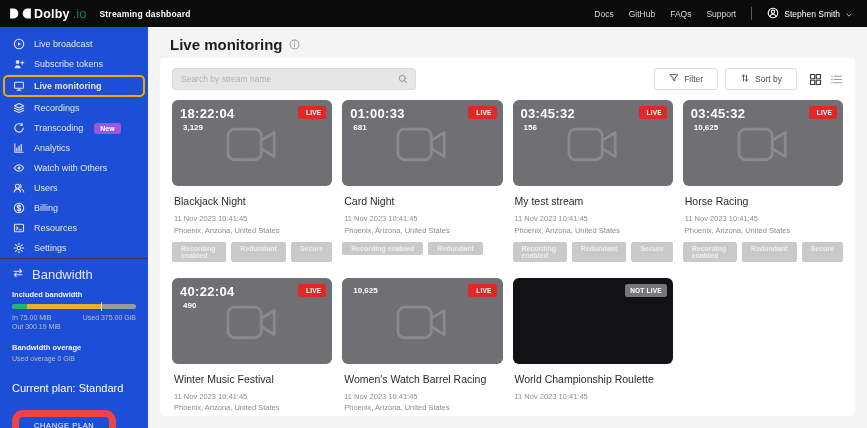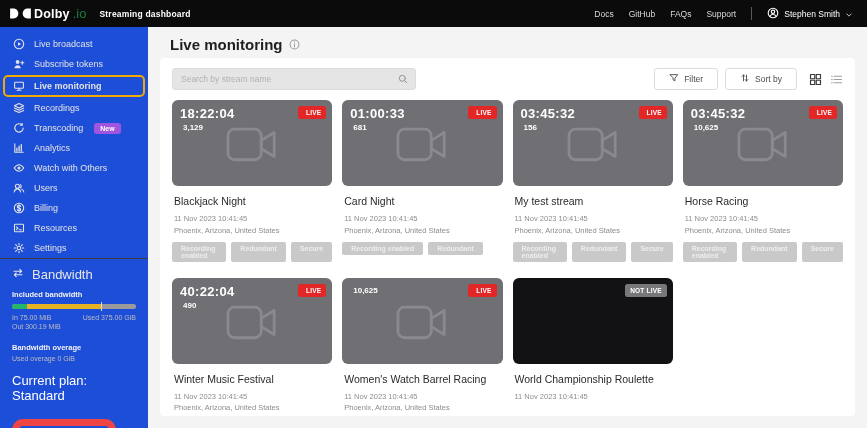--- a/index.html
+++ b/index.html
@@ -39,21 +39,21 @@
   .bw-head .icon svg { width:12px; height:12px; }
   .bw-label { font-size:7.5px; font-weight:bold; color:#f2f2f2; margin-bottom:5px; }
   .bw-bar { position:relative; height:5px; border-radius:3px; background:var(--bar-track,#9a9a9a); margin-bottom:5px; }
   .bw-bar .seg { position:absolute; top:0; bottom:0; }
   .bw-bar .green { left:0; background:var(--bar-green,#26b56a); border-radius:3px 0 0 3px; }
   .bw-bar .amber { background:var(--bar-amber,#e8b225); }
   .bw-bar .marker { position:absolute; top:-2px; width:1px; height:9px; background:#dcdcdc; }
   .bw-row { display:flex; justify-content:space-between; font-size:7px; color:#bdbdbd; margin-bottom:2px; }
   .bw-sub { font-size:7px; color:#bdbdbd; }
   .bw-label2 { font-size:7.5px; font-weight:bold; color:#f2f2f2; margin-top:13px; margin-bottom:3px; }
-  .bw-plan { font-size:13px; color:#fff; margin-top:11px; }
+  .bw-plan { font-size:11px; color:#fff; margin-top:20px; }
   .change-plan { margin-top:16px; display:inline-block; background:transparent; border:7px solid #ef4444;
                  border-radius:11px; color:#fff; font-size:7.5px; font-weight:normal; letter-spacing:.6px;
                  padding:4px 15px; cursor:pointer; font-family:inherit; }
 
   
   .main { position:absolute; top:27px; left:148px; right:0; bottom:0; background:#f4f4f5; overflow:hidden; }
   .page-title-row { position:absolute; top:9px; left:22px; display:flex; align-items:center; gap:6px; }
   .page-title { font-size:15px; font-weight:bold; color:#1f1f1f; }
   .info { color:#9a9a9a; display:flex; }
   .info svg { width:11px; height:11px; }

